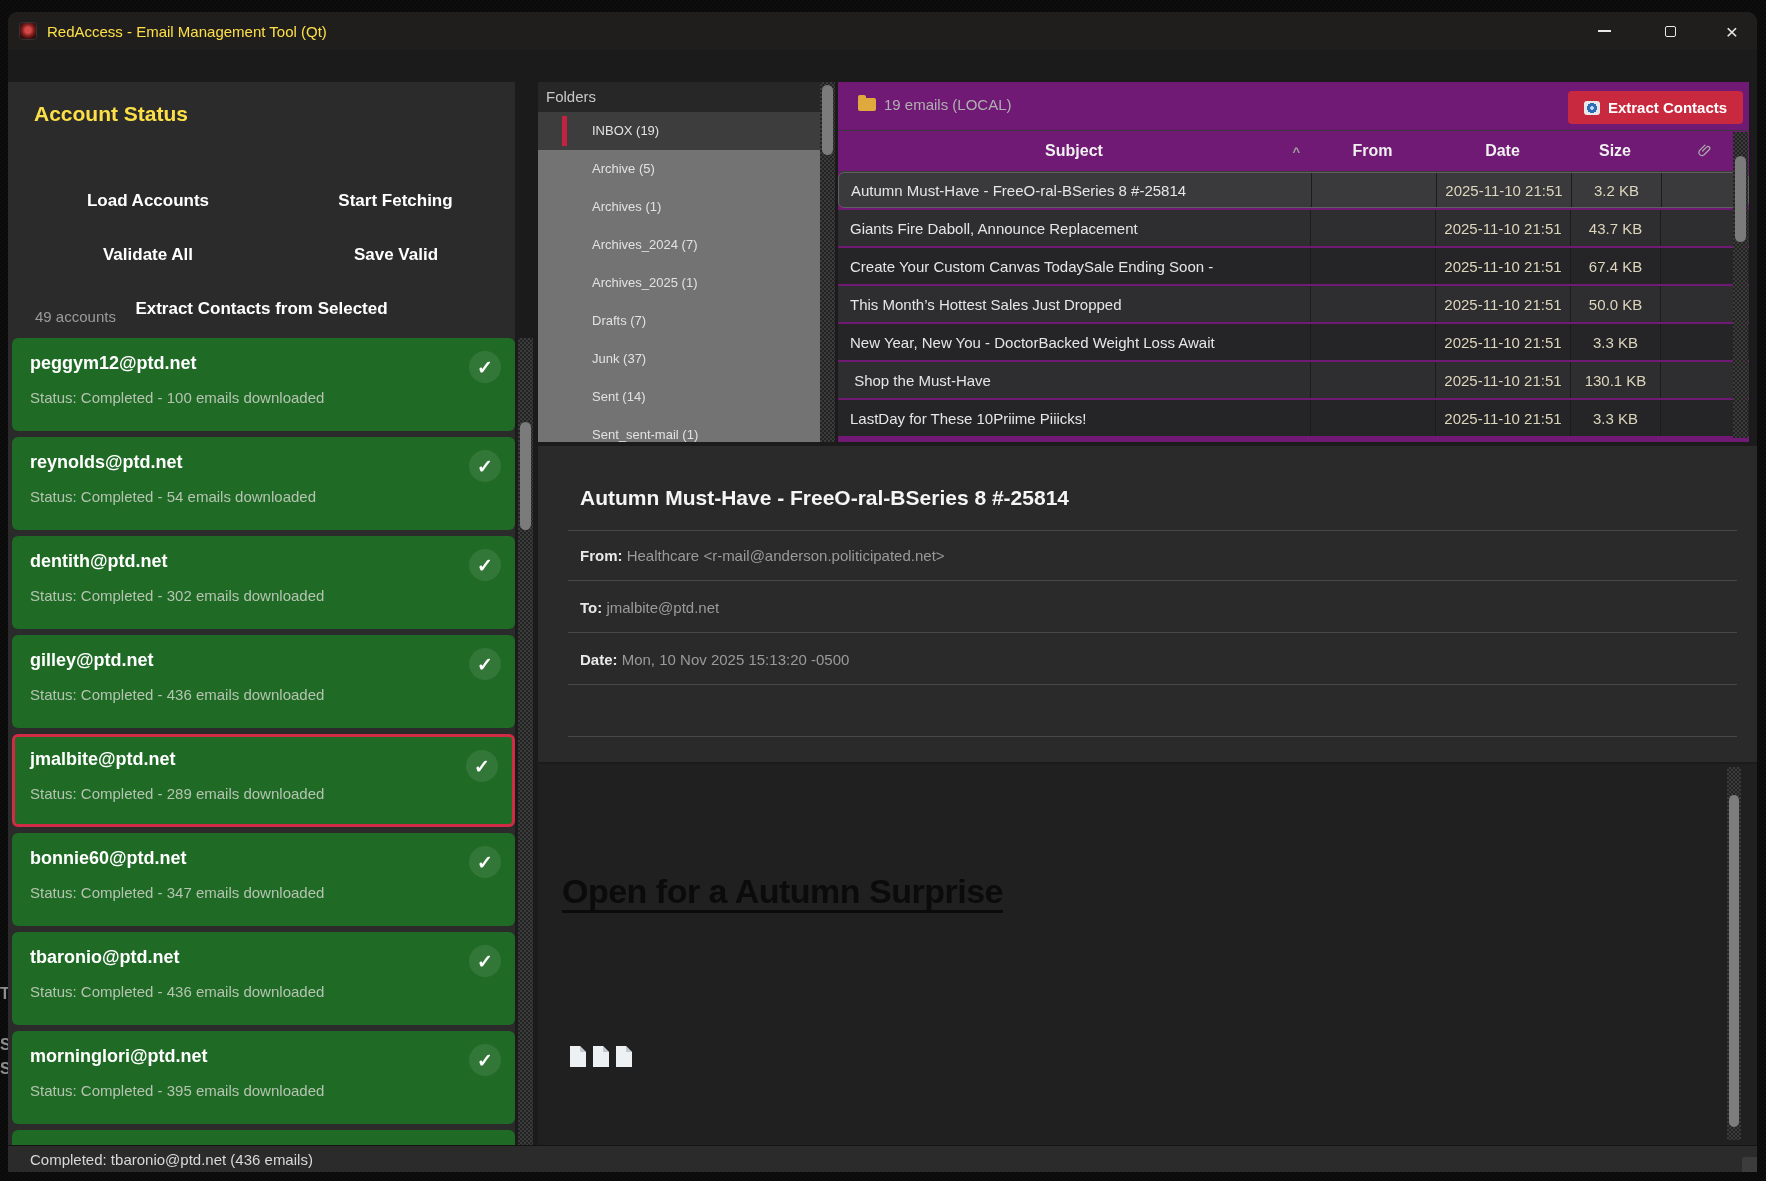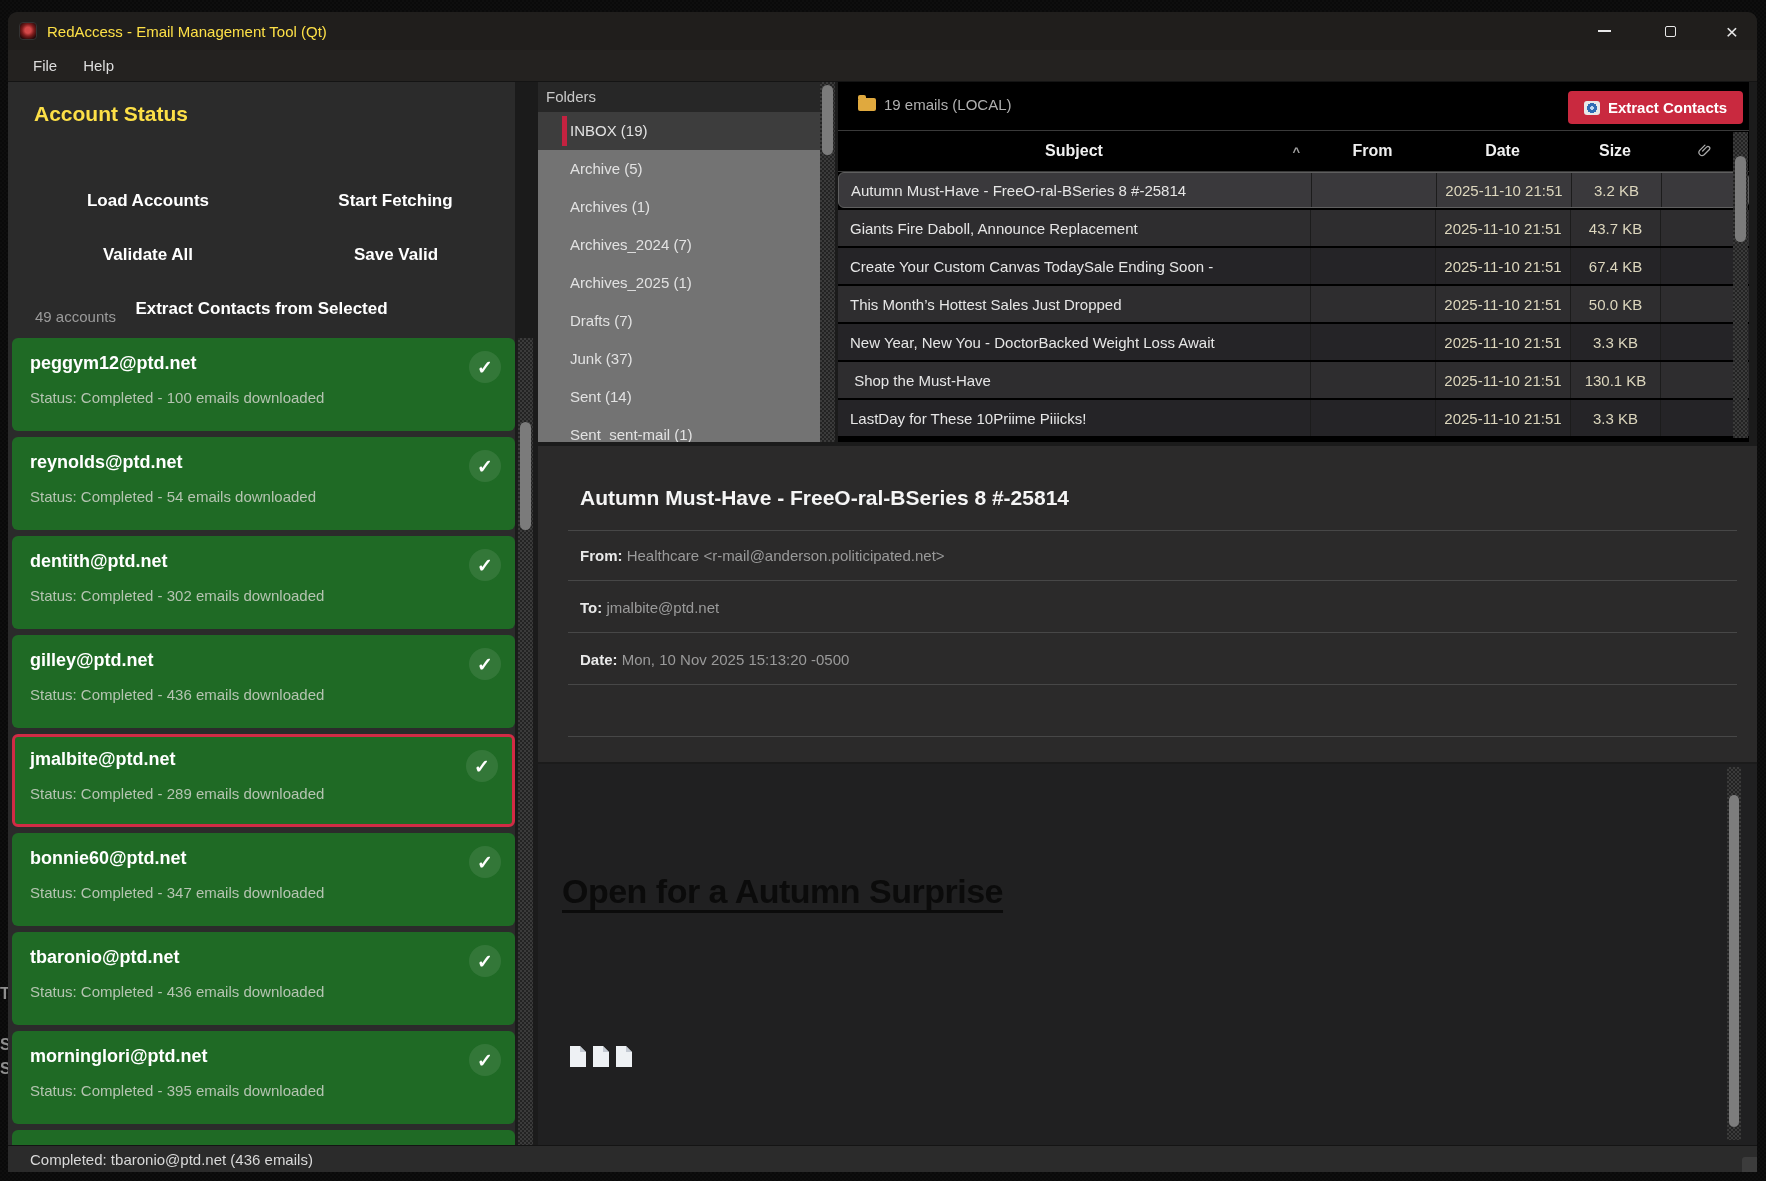--- a/index.html
+++ b/index.html
@@ -57,33 +57,33 @@
      background-image:conic-gradient(#3b3b3b 25%,#232323 0 50%,#3b3b3b 0 75%,#232323 0);
      background-size:4px 4px;}
   .thumb{position:absolute;left:2px;right:2px;background:#7b7b7b;border-radius:7px;}
   .acc-thumb{top:84px;height:108px;}
 
   
   .folders-panel{position:absolute;left:530px;top:70px;width:297px;height:360px;
      background:#737373;overflow:hidden;}
   .folders-header{height:30px;background:#272727;color:#c8c8c8;font-size:15px;
      line-height:30px;padding-left:8px;}
-  .folder-item{position:relative;height:38px;line-height:38px;padding-left:32px;
-     color:#e2e2e2;font-size:15px;}
+  .folder-item{position:relative;height:38px;line-height:38px;padding-left:54px;
+     color:#e2e2e2;font-size:13px;}
   .folder-item.selected{background:#3d3d3d;}
   .folder-item.selected::before{content:"";position:absolute;left:24px;top:4px;
      bottom:4px;width:5px;background:#c32240;}
   .folders-scrollbar{position:absolute;right:0;top:0;width:15px;bottom:0;
      background-image:conic-gradient(#3b3b3b 25%,#232323 0 50%,#3b3b3b 0 75%,#232323 0);
      background-size:4px 4px;}
   .folders-thumb{top:3px;height:70px;}
 
   
   .maillist-panel{position:absolute;left:830px;top:70px;right:8px;height:360px;
-     background:#000000;overflow:hidden;}
+     background:#701a75;overflow:hidden;}
   .maillist-header{position:relative;height:48px;}
   .folder-icon{position:absolute;left:20px;top:16px;width:18px;height:13px;
      background:#e0a93e;border-radius:2px;}
   .folder-icon::before{content:"";position:absolute;left:0;top:-3px;width:8px;height:4px;
      background:#e0a93e;border-radius:2px 2px 0 0;}
   .maillist-label{position:absolute;left:46px;top:14px;color:#b0b0b0;font-size:15px;}
   .extract-btn{position:absolute;right:6px;top:9px;width:175px;height:33px;
      background:#c9293f;border:none;border-radius:4px;color:#ffffff;font-size:15px;
      font-weight:bold;font-family:inherit;display:flex;align-items:center;
      justify-content:center;gap:8px;}
@@ -158,24 +158,20 @@
       <span class="title-text">RedAccess - Email Management Tool (Qt)</span>
       <span class="win-btn btn-min">
           <span class="glyph-min"></span>
         </span>
       <span class="win-btn btn-max">
           <span class="glyph-max"></span>
         </span>
       <span class="win-btn btn-close">×</span>
     </div>
 
-    <div class="menubar">
-      <span class="menu-item">File</span>
-      <span class="menu-item">Help</span>
-    </div>
 
     <div class="accounts-panel">
       <div class="acc-heading">Account Status</div>
       <button class="flat-btn btn-load">Load Accounts</button>
       <button class="flat-btn btn-fetch">Start Fetching</button>
       <button class="flat-btn btn-validate">Validate All</button>
       <button class="flat-btn btn-save">Save Valid</button>
       <button class="flat-btn btn-extract-sel">Extract Contacts from Selected</button>
       <div class="acc-count">49 accounts</div>
 

